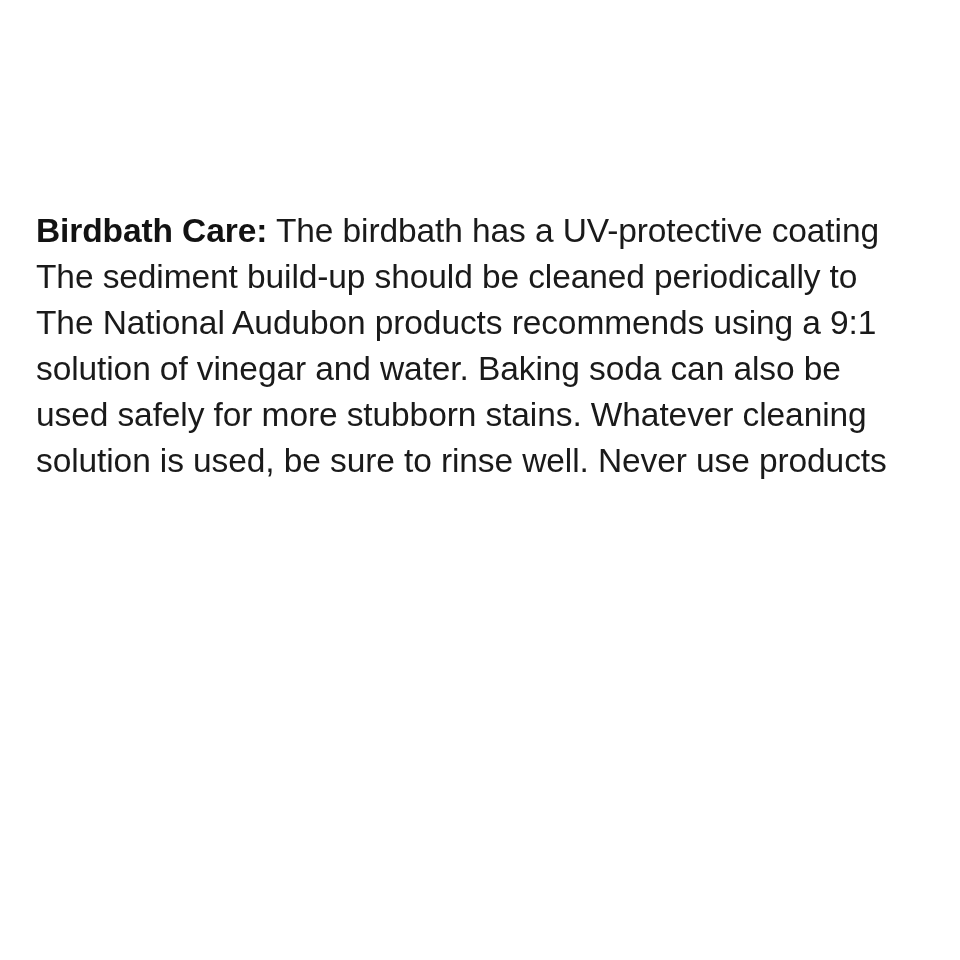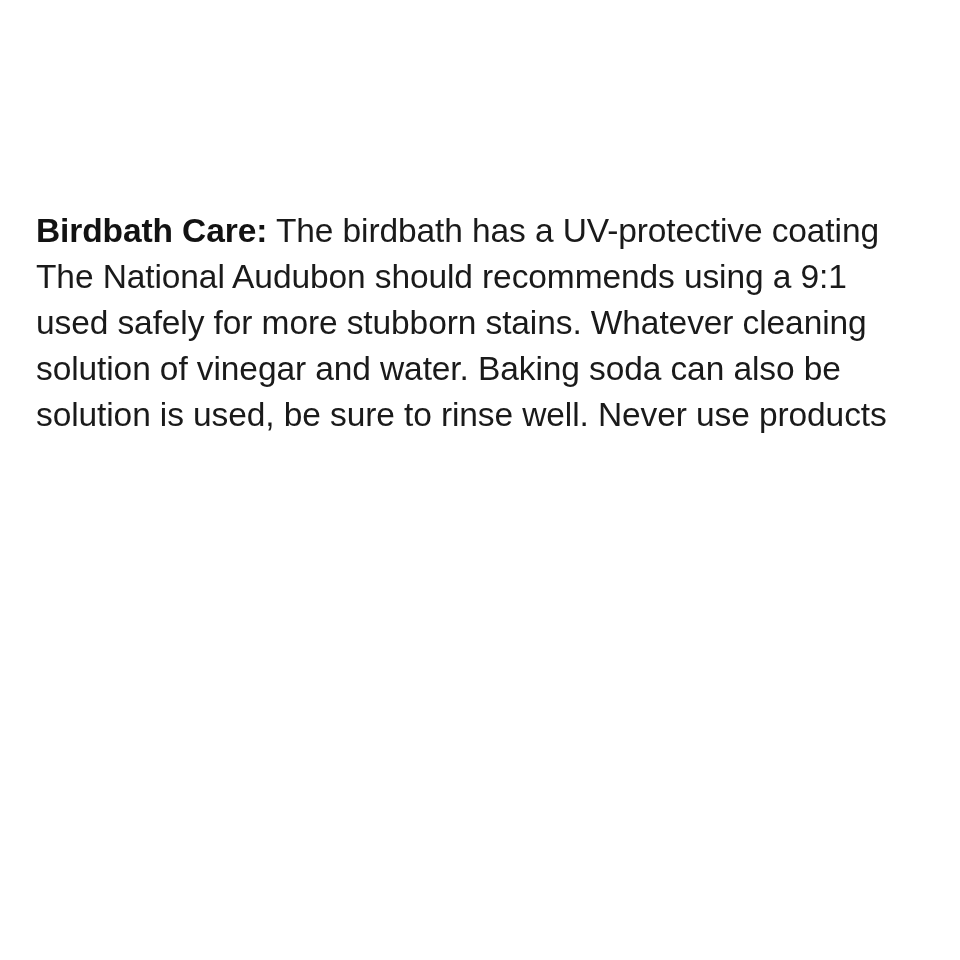--- a/index.html
+++ b/index.html
@@ -48,28 +48,29 @@
 <body>
 
 <div id="page">
 
   <div id="text-block">
 
     <div class="doc-line"><span class="lead">Birdbath Care:</span><span> The birdbath has a UV-protective coating</span></div>
 
 
 
+    <div class="doc-line"><span>The sediment build-up should be cleaned periodically to</span></div>
 
 
 
 
-    <div class="doc-line"><span>The National Audubon should recommends using a 9:1</span></div>
+    <div class="doc-line"><span>The National Audubon products recommends using a 9:1</span></div>
+
+    <div class="doc-line"><span>solution of vinegar and water. Baking soda can also be</span></div>
 
     <div class="doc-line"><span>used safely for more stubborn stains. Whatever cleaning</span></div>
-
-    <div class="doc-line"><span>solution of vinegar and water. Baking soda can also be</span></div>
 
     <div class="doc-line"><span>solution is used, be sure to rinse well. Never use products</span></div>
 
 
   </div>
 
 </div>
 
 </body></html>

